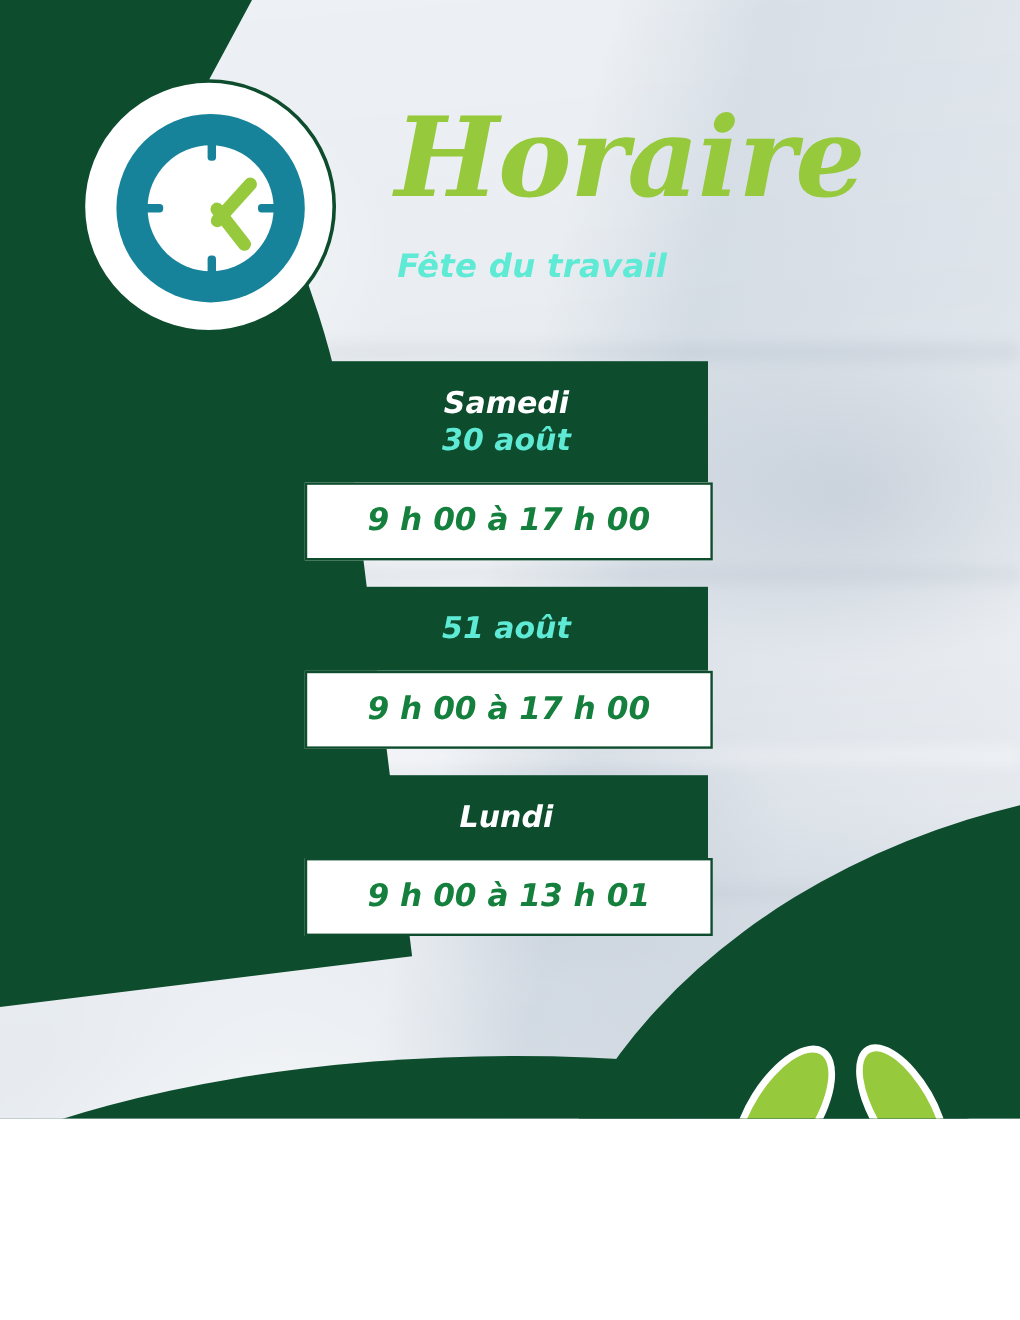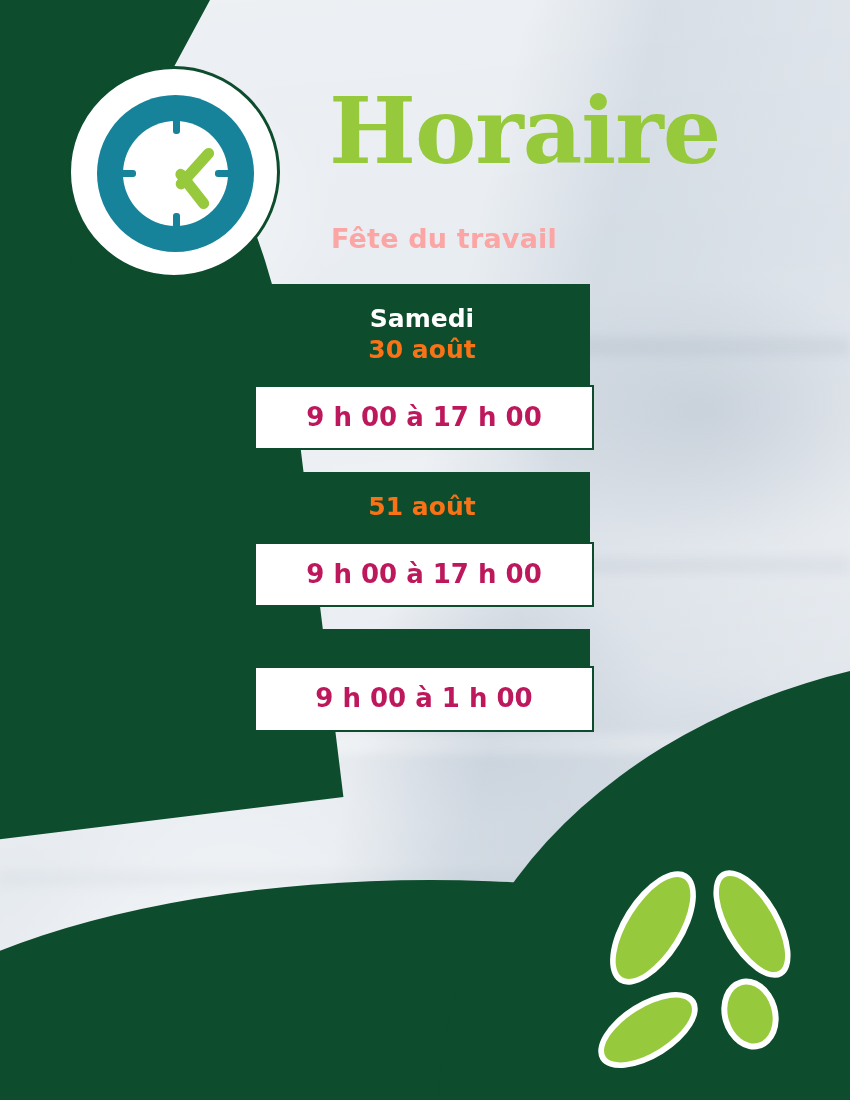--- a/index.html
+++ b/index.html
@@ -6,23 +6,24 @@
   * { margin:0; padding:0; box-sizing:border-box; }
   html,body { background:#ffffff; }
   body {
     width:850px; height:1100px;
     font-family:"Liberation Sans", sans-serif;
     overflow:hidden;
   }
 
   #poster {
     position:relative;
-    width:850px; height:1100px;
+    width:850px; height:932px;
     background:#0d4d2e;
     overflow:hidden;
+    font-style:italic;
   }
 
   
   .photo-wrap{
     position:absolute; inset:0;
     overflow:hidden;
     
   }
   .photo{
     position:absolute;
@@ -124,63 +125,63 @@
   .title{
     position:absolute; left:329px; top:85px;
     font-family:"DejaVu Serif", "Liberation Serif", serif;
     font-weight:700;
     font-size:92px;
     line-height:1;
     color:#97c93d;
     letter-spacing:-1px;
   }
   .subtitle{
-    position:absolute; left:331px; top:223px;
+    position:absolute; left:331px; top:207px;
     font-family:"DejaVu Sans", "Liberation Sans", sans-serif;
     font-weight:700;
     font-size:27px;
-    color:#fca5a5;
+    color:#5eead4;
     letter-spacing:.2px;
   }
 
   
   .cards{
-    position:absolute; left:254px; top:284px;
+    position:absolute; left:254px; top:301px;
     width:340px;
   }
   .card{ margin-bottom:22px; }
   .card .head{
     background:#0d4d2e;
     width:336px;
     padding:19px 0 18px 0;
     text-align:center;
   }
   .card .day{
     color:#ffffff;
     font-family:"DejaVu Sans","Liberation Sans",sans-serif;
     font-weight:700;
     font-size:25px;
     line-height:1.25;
   }
   .card .date{
-    color:#f97316;
+    color:#5eead4;
     font-family:"DejaVu Sans","Liberation Sans",sans-serif;
     font-weight:700;
     font-size:25px;
     line-height:1.3;
   }
   .card .hours-band{
     width:340px;
     background:#ffffff;
     border:2px solid #0d4d2e;
     padding:16px 0 17px 0;
     text-align:center;
   }
   .card .hours{
-    color:#be185d;
+    color:#15803d;
     font-family:"DejaVu Sans","Liberation Sans",sans-serif;
     font-weight:700;
     font-size:26px;
     line-height:1.1;
   }
 
   
   .butterfly{
     position:absolute; left:616px; top:856px;
     width:200px; height:200px;
@@ -245,23 +246,24 @@
       <div class="head">
         <div class="date">51 août</div>
       </div>
       <div class="hours-band">
         <div class="hours">9 h 00 à 17 h 00</div>
       </div>
     </div>
 
     <div class="card">
       <div class="head">
+        <div class="day">Lundi</div>
       </div>
       <div class="hours-band">
-        <div class="hours">9 h 00 à 1 h 00</div>
+        <div class="hours">9 h 00 à 13 h 01</div>
       </div>
     </div>
 
   </div>
 
   <div class="butterfly">
     <span class="petal p1"></span>
     <span class="petal p2"></span>
     <span class="petal p3"></span>
     <span class="petal p4"></span>

